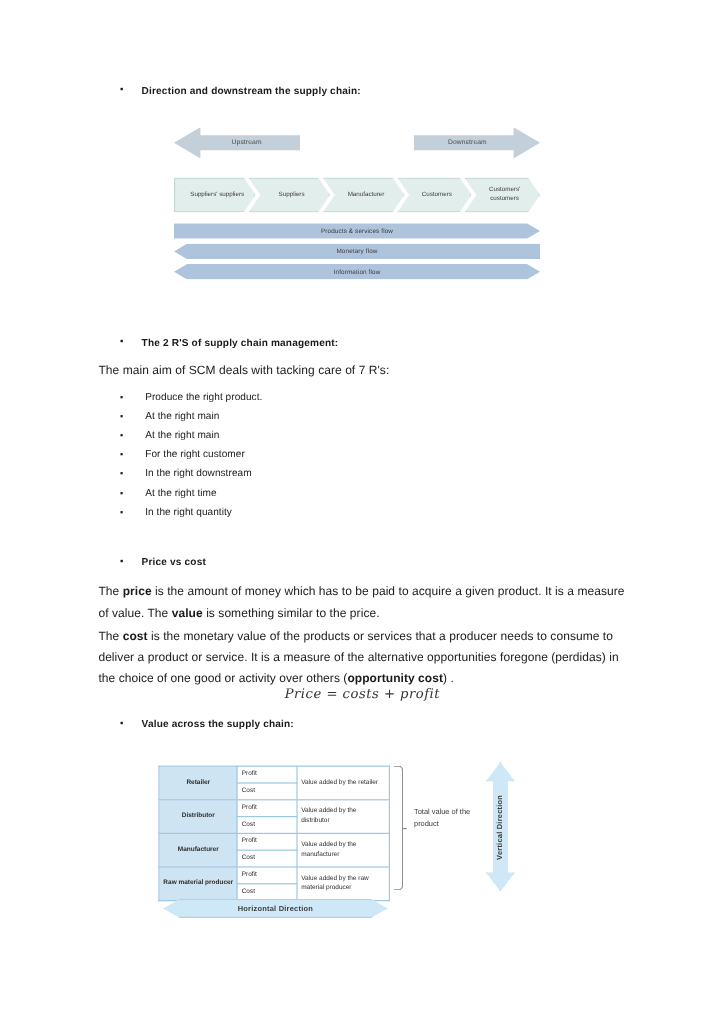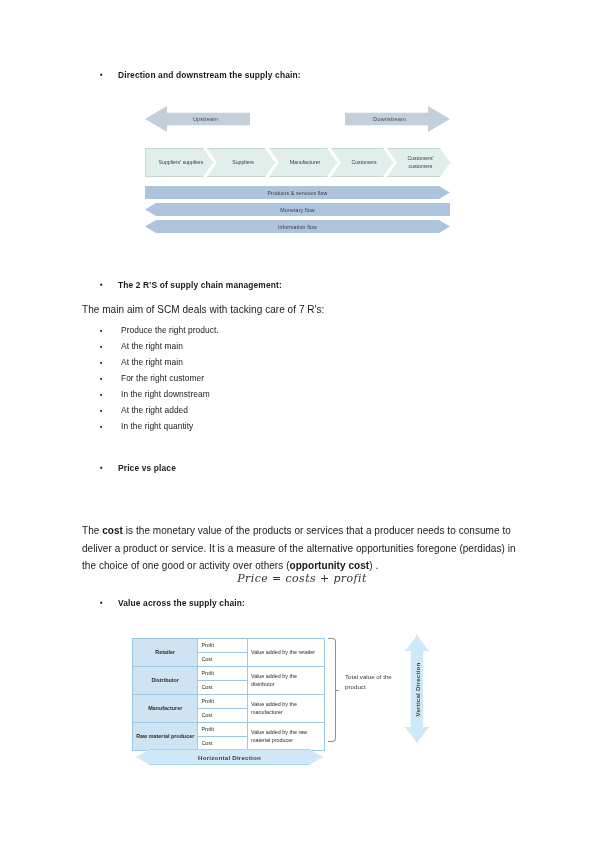--- a/index.html
+++ b/index.html
@@ -342,33 +342,34 @@
     <li>
       <span class="dot">▪</span>
       <span><span>For the </span><b>right customer</b><span></span></span>
     </li>
     <li>
       <span class="dot">▪</span>
       <span><span>In the </span><b>right downstream</b><span></span></span>
     </li>
     <li>
       <span class="dot">▪</span>
-      <span><span>At the </span><b>right added</b><span></span></span>
+      <span><span>At the </span><b>right time</b><span></span></span>
     </li>
     <li>
       <span class="dot">▪</span>
       <span><span>In the </span><b>right quantity</b><span></span></span>
     </li>
   </ul>
 
   <div class="abs bullet-head" style="left:100px; top:463px; width:420px;">
     <span class="dot">▪</span>
-    <span>Price vs place</span>
-  </div>
-
+    <span>Price vs cost</span>
+  </div>
+
+  <div class="abs para" style="left:82px; top:485px; width:440px;"><span>The </span><b>price</b><span> is the amount of money which has to be paid to acquire a given product. It is a measure of value. The </span><b>value</b><span> is something similar to the price.</span></div>
 
   <div class="abs para" style="left:82px; top:522px; width:440px;"><span>The </span><b>cost</b><span> is the monetary value of the products or services that a producer needs to consume to deliver a product or service. It is a measure of the alternative opportunities foregone (perdidas) in the choice of one good or activity over others (</span><b>opportunity cost</b><span>) .</span></div>
 
   <div class="abs formula" style="left:82px; top:572px; width:440px;">Price = costs + profit</div>
 
   <div class="abs bullet-head" style="left:100px; top:598px; width:420px;">
     <span class="dot">▪</span>
     <span>Value across the supply chain:</span>
   </div>
 

